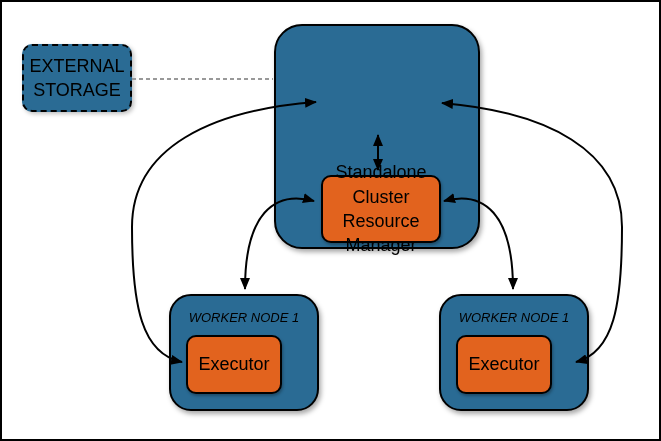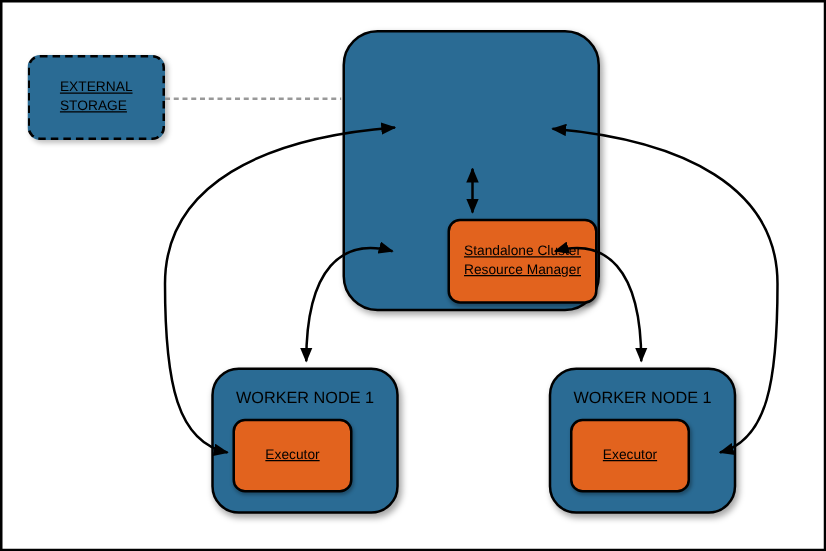--- a/index.html
+++ b/index.html
@@ -35,24 +35,24 @@
     position:absolute;
     background:var(--component-fill);
     border:2px solid var(--outline);
     border-radius:10px;
     box-sizing:border-box;
     box-shadow:1px 2px 3px rgba(0,0,0,0.3);
     display:flex;align-items:center;justify-content:center;
   }
   .label{
     color:#000;
-    font-size:11px;
+    font-size:18px;
     line-height:1.35;
+    text-align:center;
     white-space:pre-line;
-    text-decoration:underline;
   }
   .node-title{
     position:absolute;
     left:0;right:0;
     text-align:center;
     color:#000;
     font-size:13px;
   }
 
   
@@ -61,27 +61,27 @@
     border-style:dashed;
     border-radius:10px;
     display:flex;align-items:center;justify-content:center;
     box-shadow:2px 2px 4px rgba(0,0,0,0.25);
   }
 
   
   #master-node{left:272px;top:22px;width:206px;height:225px;border-radius:28px;}
   #master-node .node-title{top:40px;}
   #driver-program{left:44px;top:49px;width:120px;height:58px;}
-  #resource-manager{left:45px;top:149px;width:120px;height:68px;margin-left:37px;}
+  #resource-manager{left:45px;top:149px;width:120px;height:68px;}
 
   
   .worker{width:150px;height:117px;border-radius:22px;top:292px;}
   #worker-node-left{left:167px;}
   #worker-node-right{left:437px;}
-  .worker .node-title{top:14px;}
+  .worker .node-title{top:14px;font-style:italic;}
   .worker .component{left:15px;top:39px;width:96px;height:59px;}
 
   
   #connector-layer{
     position:absolute;left:0;top:0;
     pointer-events:none;
   }
   .edge{fill:none;stroke:var(--arrow);stroke-width:2;}
   .edge-dashed{fill:none;stroke:var(--dash);stroke-width:2;stroke-dasharray:4 3;}
   .arrowhead{fill:var(--arrow);}

